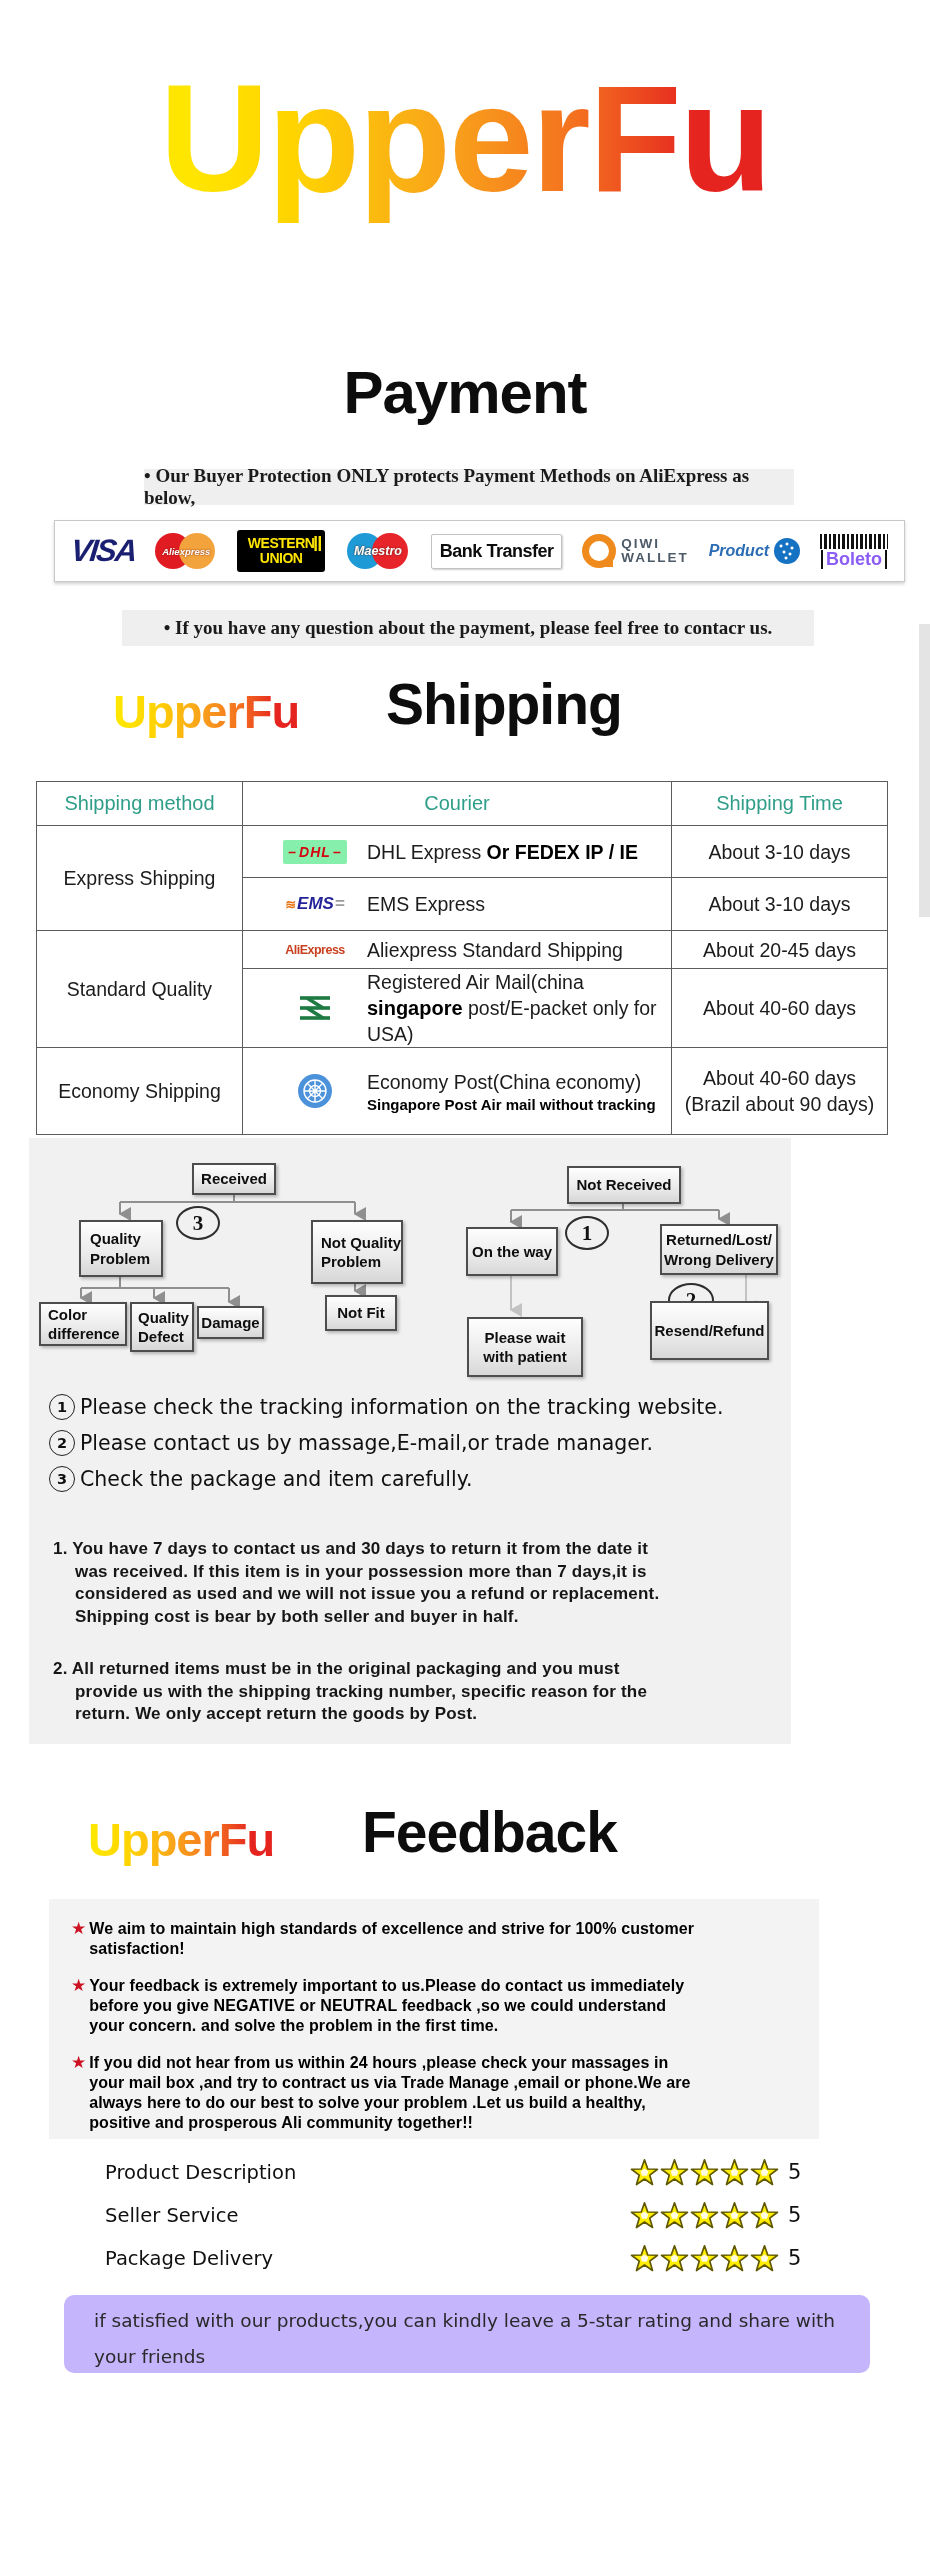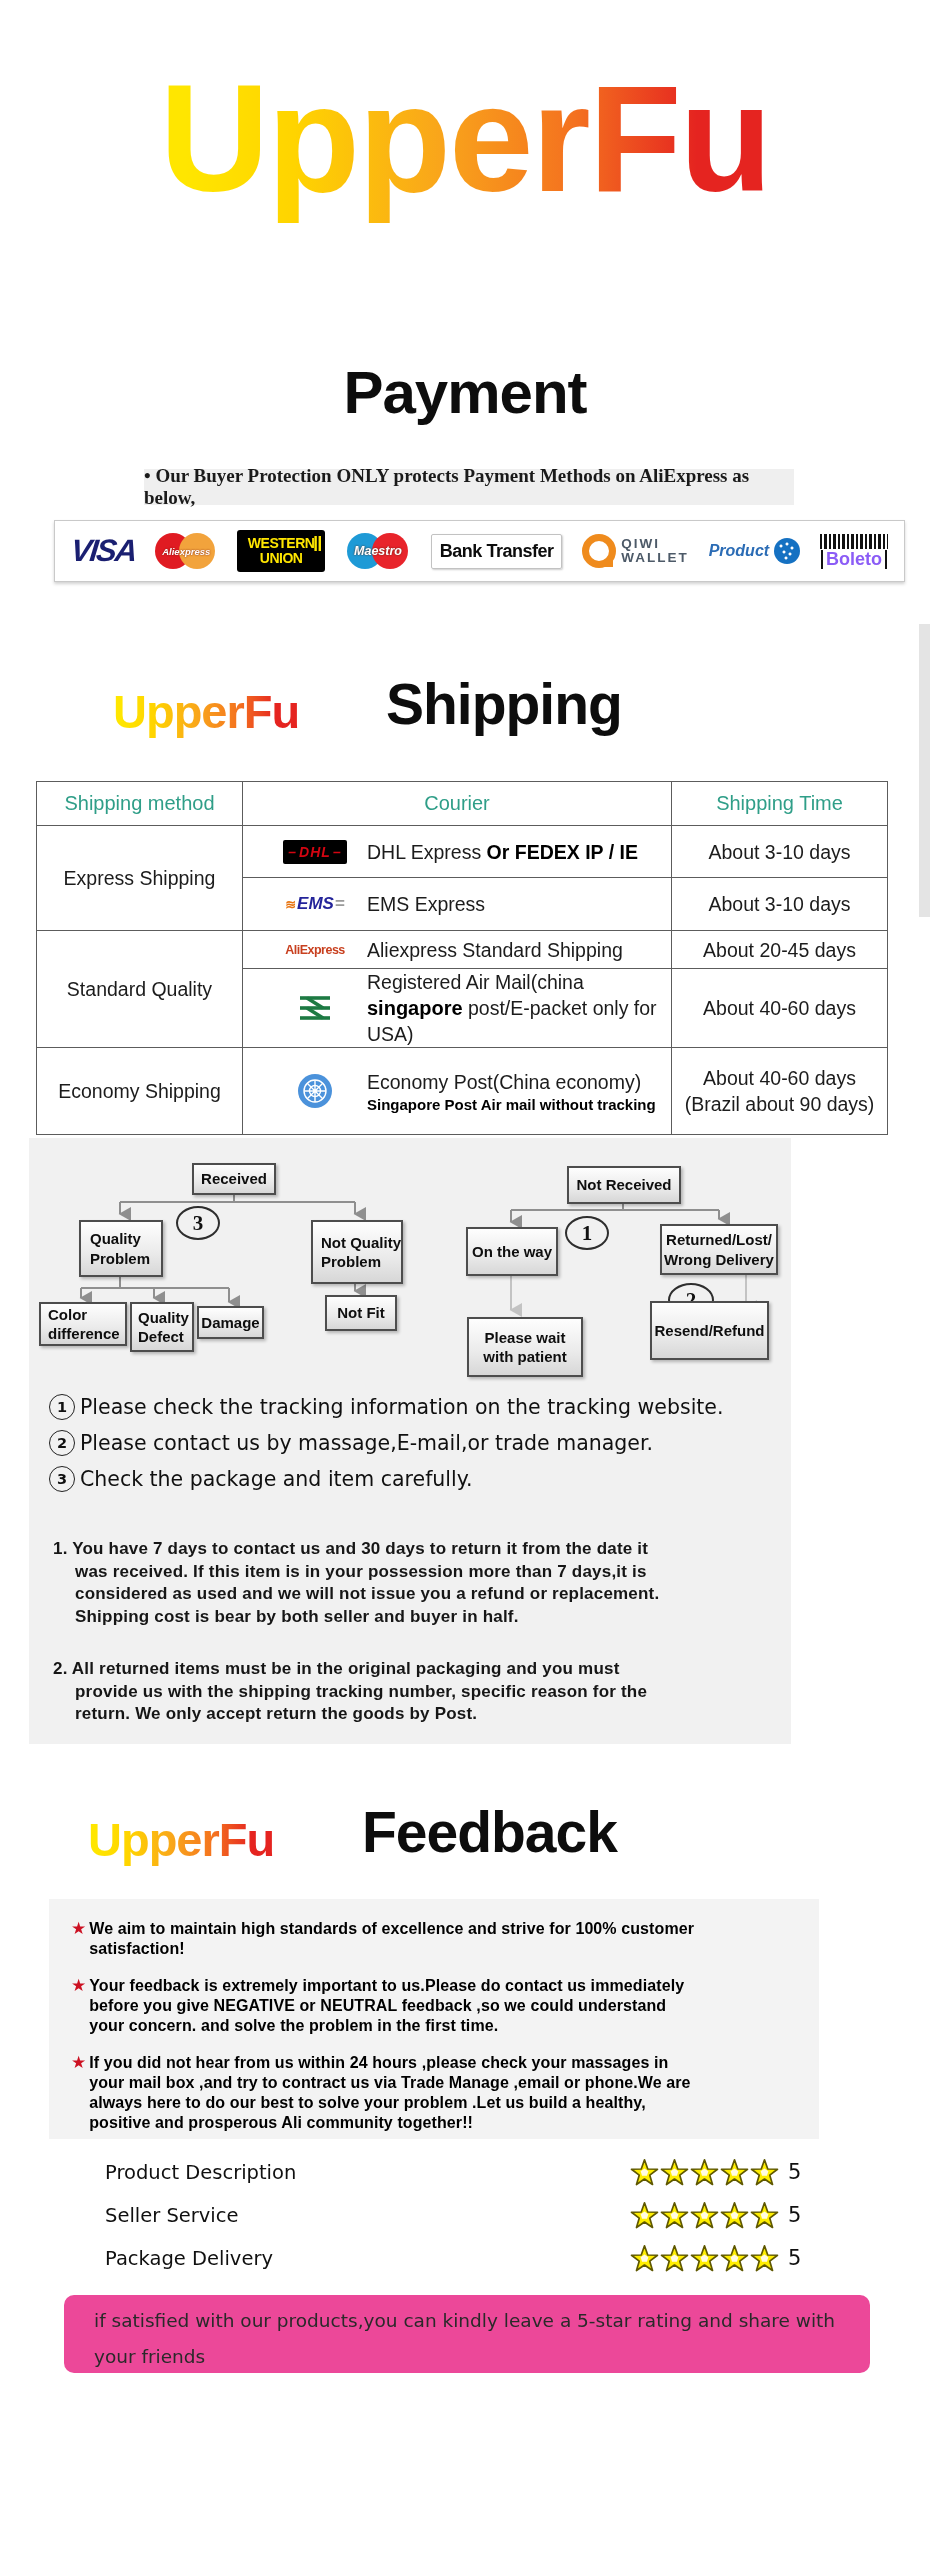--- a/index.html
+++ b/index.html
@@ -72,21 +72,21 @@
   .ship-table td,.ship-table th{border:1.5px solid #5c5c5c;padding:0;vertical-align:middle;background:#fff;}
   .ship-table th{color:#2f9e88;font-size:20px;font-weight:normal;text-align:center;}
   .cell-method{text-align:center;font-size:19.5px;color:#1c1c1c;}
   .cell-time{text-align:center;font-size:19.5px;color:#1c1c1c;white-space:pre-line;line-height:26px;}
   .cell-courier{padding-left:36px !important;}
   .courier-inner{display:flex;align-items:center;gap:16px;}
   .courier-text{font-size:19.5px;color:#1c1c1c;line-height:26px;}
   .courier-bold{font-weight:bold;color:#000;}
   .courier-sub{font-weight:bold;font-size:15px;color:#000;line-height:19px;}
   .logo-cell{width:72px;display:flex;justify-content:center;flex-shrink:0;}
-  .logo-dhl{background:#000000;border-radius:2px;width:64px;height:24px;display:flex;align-items:center;
+  .logo-dhl{background:#86efac;border-radius:2px;width:64px;height:24px;display:flex;align-items:center;
             justify-content:center;color:#d40511;font-weight:bold;font-style:italic;font-size:14px;letter-spacing:1px;}
   .logo-dhl::before,.logo-dhl::after{content:"–";margin:0 2px;}
   .logo-ems{color:#24249a;font-weight:bold;font-style:italic;font-size:17px;}
   .logo-ems::before{content:"≋";color:#e87511;font-style:normal;font-size:13px;margin-right:1px;}
   .logo-ems::after{content:"=";color:#9a9a9a;font-style:normal;margin-left:1px;}
   .logo-ali{color:#c8401f;font-weight:bold;font-size:12.5px;letter-spacing:-0.5px;}
   .logo-cnpost svg, .logo-un svg{display:block;}
 
   
   .policy-panel{position:absolute;left:29px;top:1138px;width:762px;height:606px;background:#f1f1f1;}
@@ -115,21 +115,21 @@
   .bullet{display:flex;margin-bottom:17px;}
   .bstar{color:#cc1122;font-size:17px;line-height:20px;margin-right:3px;flex-shrink:0;}
   .bstar::before{content:"★";}
   .btext{font-weight:bold;font-size:16px;line-height:20px;color:#000000;white-space:pre-line;letter-spacing:0.1px;}
 
   .rating-row{position:absolute;left:105px;width:730px;height:34px;}
   .rating-label{position:absolute;left:0;top:3px;font-size:19.5px;color:#101010;font-family:"DejaVu Sans", sans-serif;}
   .rating-stars{position:absolute;left:525px;top:0;display:flex;gap:1px;}
   .rating-value{position:absolute;left:683px;top:2px;font-size:21px;color:#101010;font-family:"DejaVu Sans", sans-serif;}
 
-  .footer-bar{position:absolute;left:64px;top:2295px;width:806px;height:78px;background:#ec4899;
+  .footer-bar{position:absolute;left:64px;top:2295px;width:806px;height:78px;background:#c4b5fd;
               border-radius:10px;box-sizing:border-box;padding:8px 30px;font-size:18.5px;color:#2a2a2a;
               line-height:36px;white-space:pre-line;font-family:"DejaVu Sans", sans-serif;}
 </style>
 </head>
 <body>
 
 <div class="page">
 
   <div class="logo-main">
     <span class="logo-grad">UpperFu</span>
@@ -165,20 +165,21 @@
     <span class="pm pm-wm">
       <span class="t">Product</span>
       <span class="globe"></span>
     </span>
     <span class="pm pm-boleto">
       <span class="bars"></span>
       <span class="t">Boleto</span>
     </span>
   </div>
 
+  <div class="gray-bar contact-bar">• If you have any question about the payment, please feel free to contacr us.</div>
 
   <div class="section-header" style="top:672px;">
     <span class="logo-sm logo-grad" style="left:113px;top:10px;">UpperFu</span>
     <span class="section-title" style="left:386px;top:0;">Shipping</span>
   </div>
 
   <table class="ship-table">
     <colgroup>
         <col style="width:206px">
         <col style="width:429px">

